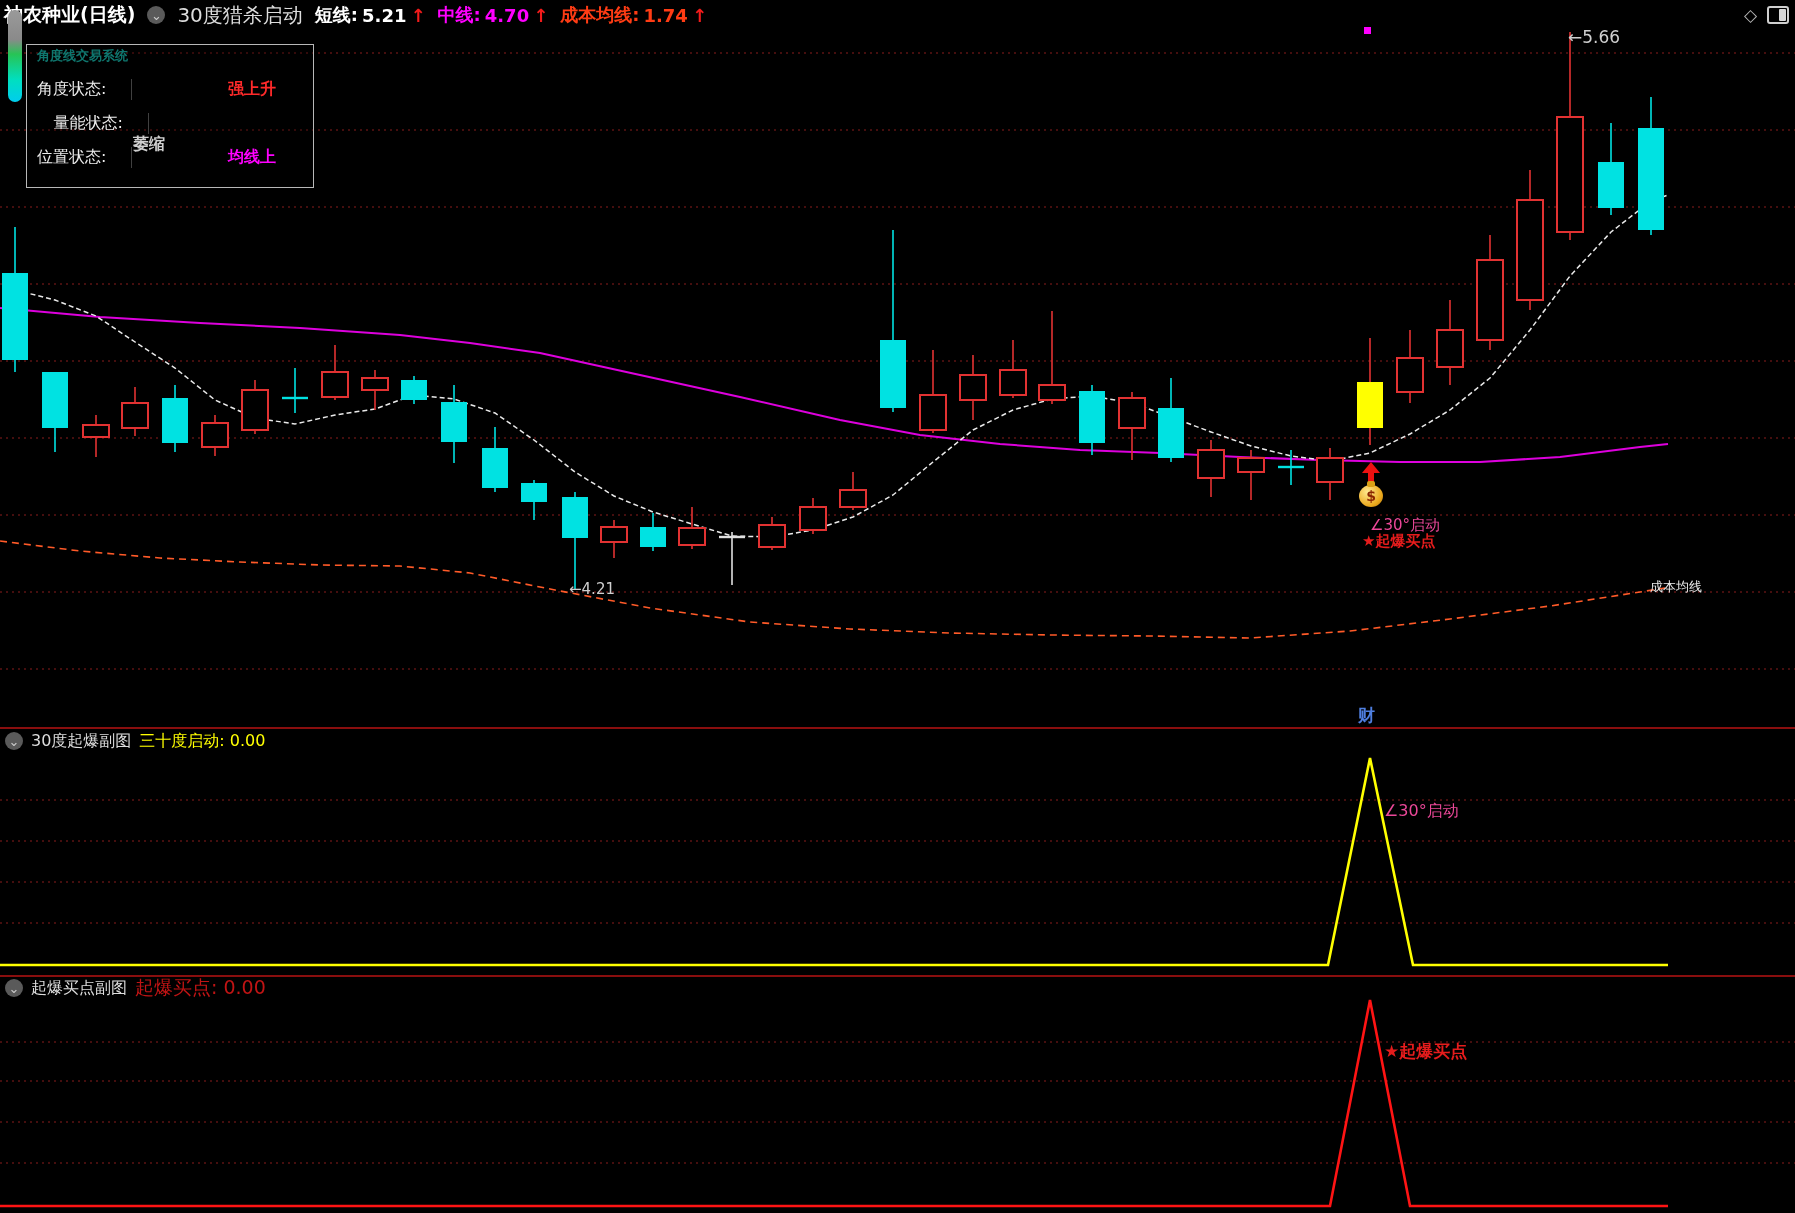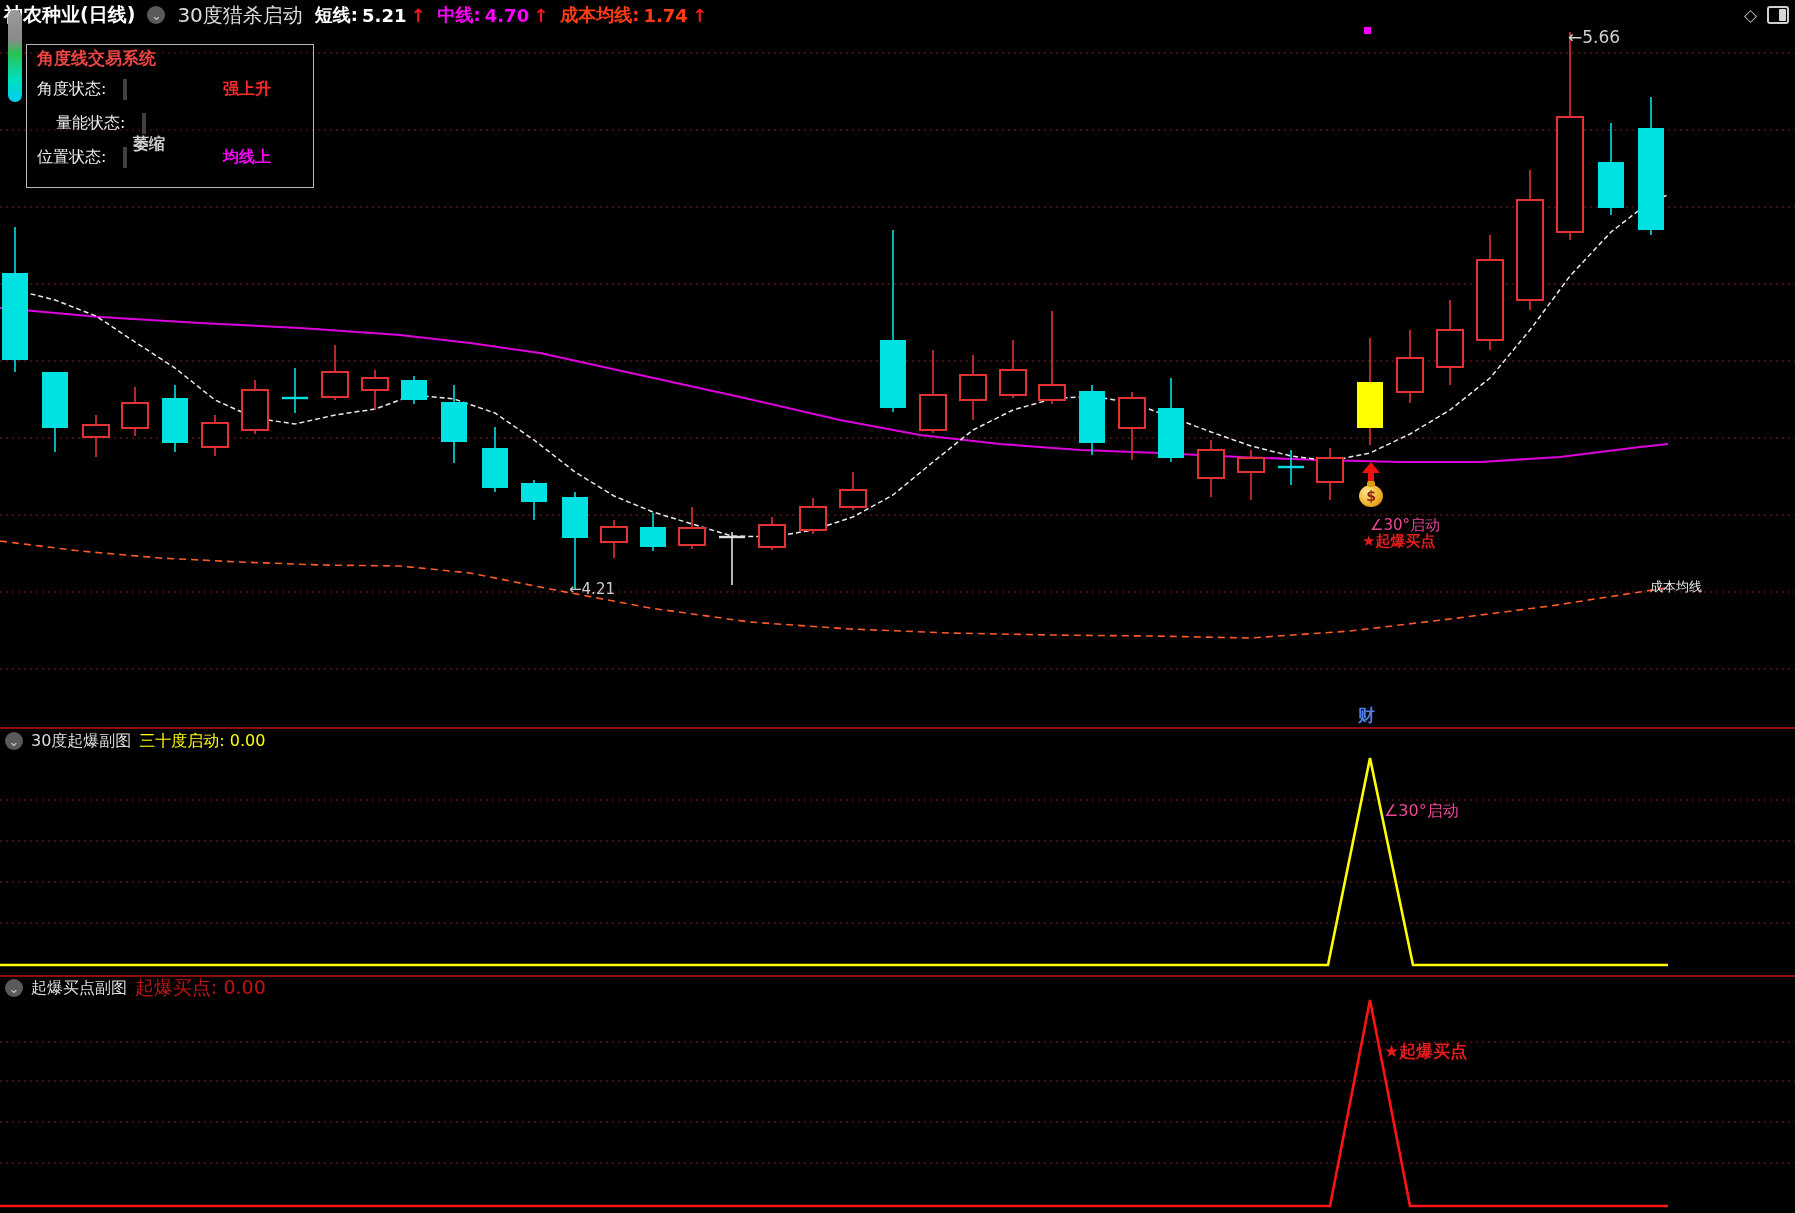--- a/index.html
+++ b/index.html
@@ -15,23 +15,23 @@
   .tb-mid{color:#ff00ff;}
   .tb-cost{color:#ff3c14;}
   .up-arrow{color:#f21b1b;font-weight:bold;font-size:18px;}
   .circle-icon{width:18px;height:18px;border-radius:50%;background:#5a5a5a;color:#ccc;
                display:inline-flex;align-items:center;justify-content:center;font-size:13px;line-height:1;}
   
   .gauge{left:8px;top:10px;width:14px;height:92px;border-radius:7px;
          background:linear-gradient(#9a9a9a 0%,#8a8a8a 32%,#27c455 48%,#00dfc0 76%,#00cdee 100%);}
   
   .infobox{left:26px;top:44px;width:286px;height:142px;border:1px solid #b8b8b8;background:rgba(0,0,0,.25);}
-  .ib-title{position:absolute;left:10px;top:2px;color:#ef4444;font-size:17px;font-weight:bold;}
+  .ib-title{position:absolute;left:10px;top:2px;color:#0f766e;font-size:13px;font-weight:bold;}
   .ib-row{position:absolute;left:10px;display:flex;align-items:center;font-size:16px;}
-  .ib-label{color:#ededed;display:inline-block;width:84px;border-right:4px solid #404040;padding-right:2px;}
+  .ib-label{color:#ededed;display:inline-block;width:84px;border-right:1px solid #404040;padding-right:10px;}
   .ib-value{display:inline-block;margin-left:96px;font-weight:bold;}
   
   .price-tag{color:#cfcfcf;font-size:16px;}
   .watermark{color:#ee1111;font-size:29px;font-weight:bold;letter-spacing:1px;}
   .sig-blue{color:#ec4899;font-size:15px;font-weight:normal;}
   .sig-red{color:#e51c1c;font-size:15px;font-weight:bold;}
   .wealth{color:#4f7fe0;font-size:17px;font-weight:bold;}
   .cost-lab{color:#ededed;font-size:13px;}
   
   .phead{display:flex;align-items:center;gap:8px;height:20px;}

